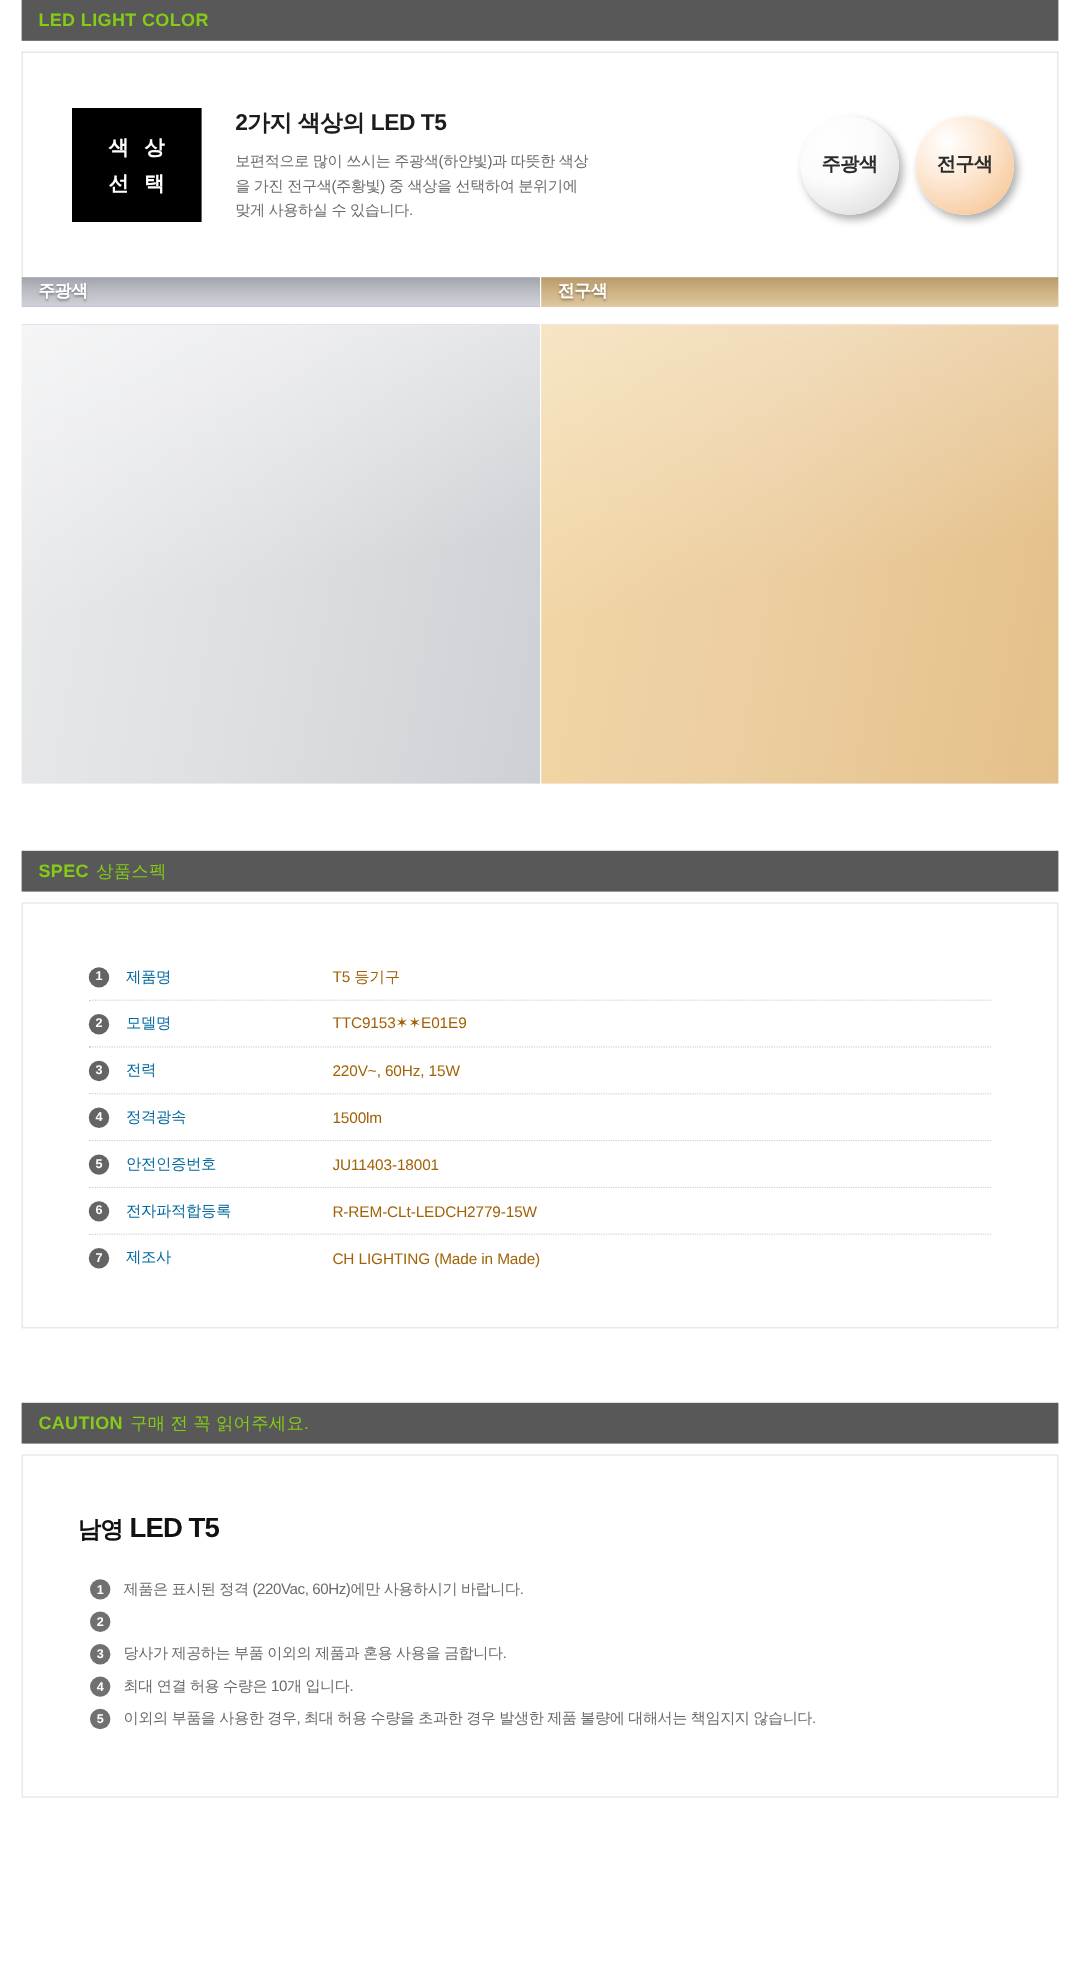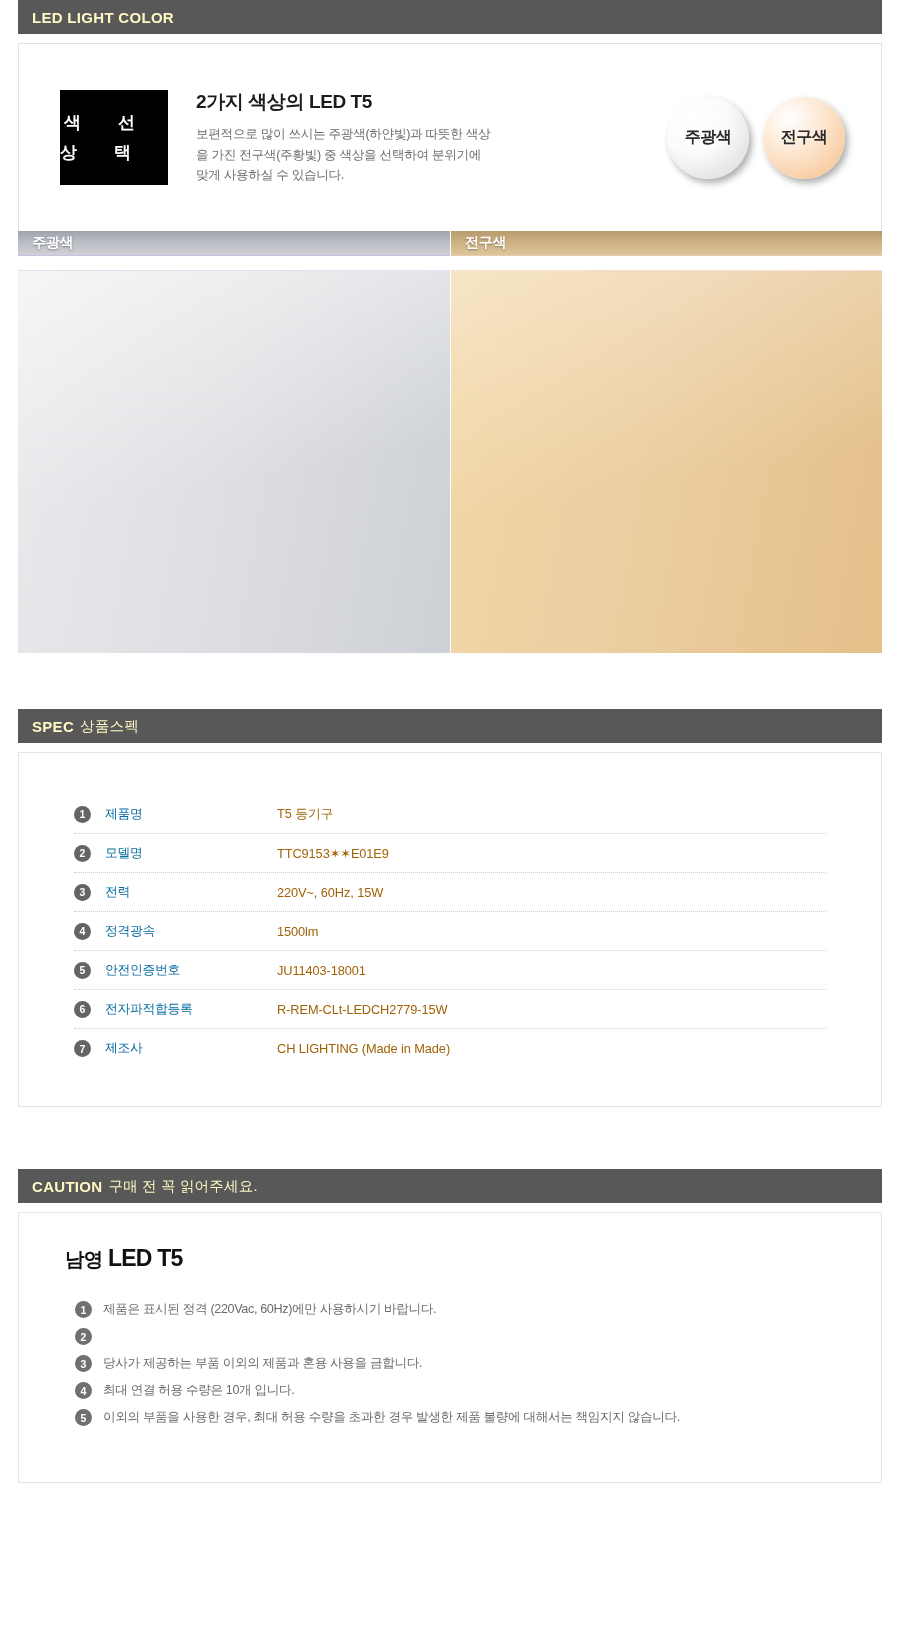--- a/index.html
+++ b/index.html
@@ -15,21 +15,21 @@
   .page { width: 900px; }
 
   
   .section-bar {
     margin: 0 18px;
     height: 34px;
     background: #595858;
     display: flex;
     align-items: center;
     padding-left: 14px;
-    color: #fef9c3;
+    color: #84cc16;
     letter-spacing: 0.2px;
   }
   .section-bar .bar-en {
     font-size: 15px;
     font-weight: bold;
     letter-spacing: 0.3px;
   }
   .section-bar .bar-ko {
     font-size: 14.5px;
     font-weight: normal;
@@ -48,20 +48,21 @@
     align-items: center;
   }
 
   .black-box {
     width: 108px;
     height: 95px;
     background: #000000;
     color: #ffffff;
     margin-left: 41px;
     display: flex;
+    flex-direction: column;
     justify-content: center;
     align-items: center;
     flex: none;
   }
   .black-box span {
     font-size: 17px;
     font-weight: bold;
     letter-spacing: 4px;
     line-height: 1.75;
     text-indent: 4px;
@@ -190,21 +191,21 @@
     color: #0369a1;
     letter-spacing: -0.3px;
   }
   .spec-val {
     font-size: 12.8px;
     color: #a16207;
     letter-spacing: -0.1px;
   }
 
   
-  .caution-panel { padding: 32px 0 46px 0; }
+  .caution-panel { padding: 47px 0 46px 0; }
   .caution-title {
     margin: 0 0 0 46px;
     font-size: 23px;
     font-weight: bold;
     color: #111111;
     letter-spacing: -0.8px;
   }
   .caution-title .brand { font-size: 19.5px; }
   .caution-sub {
     margin: 2px 0 0 46px;

